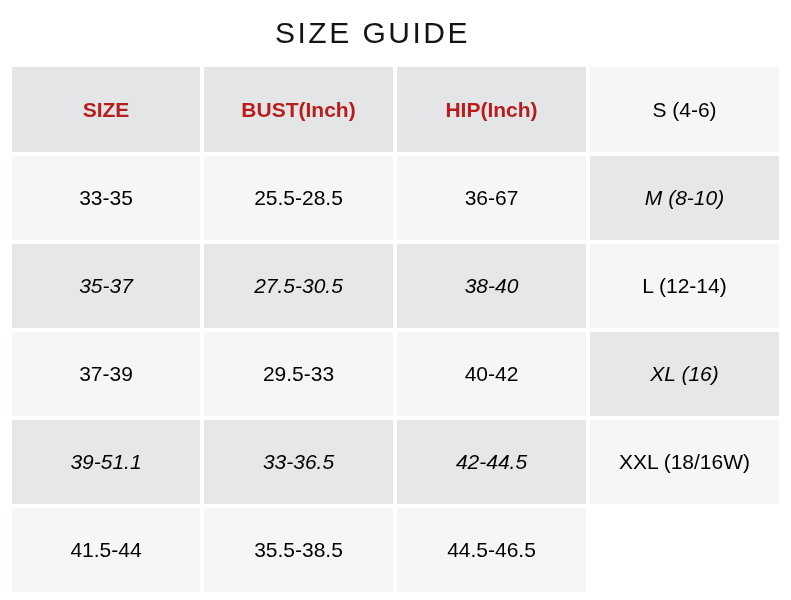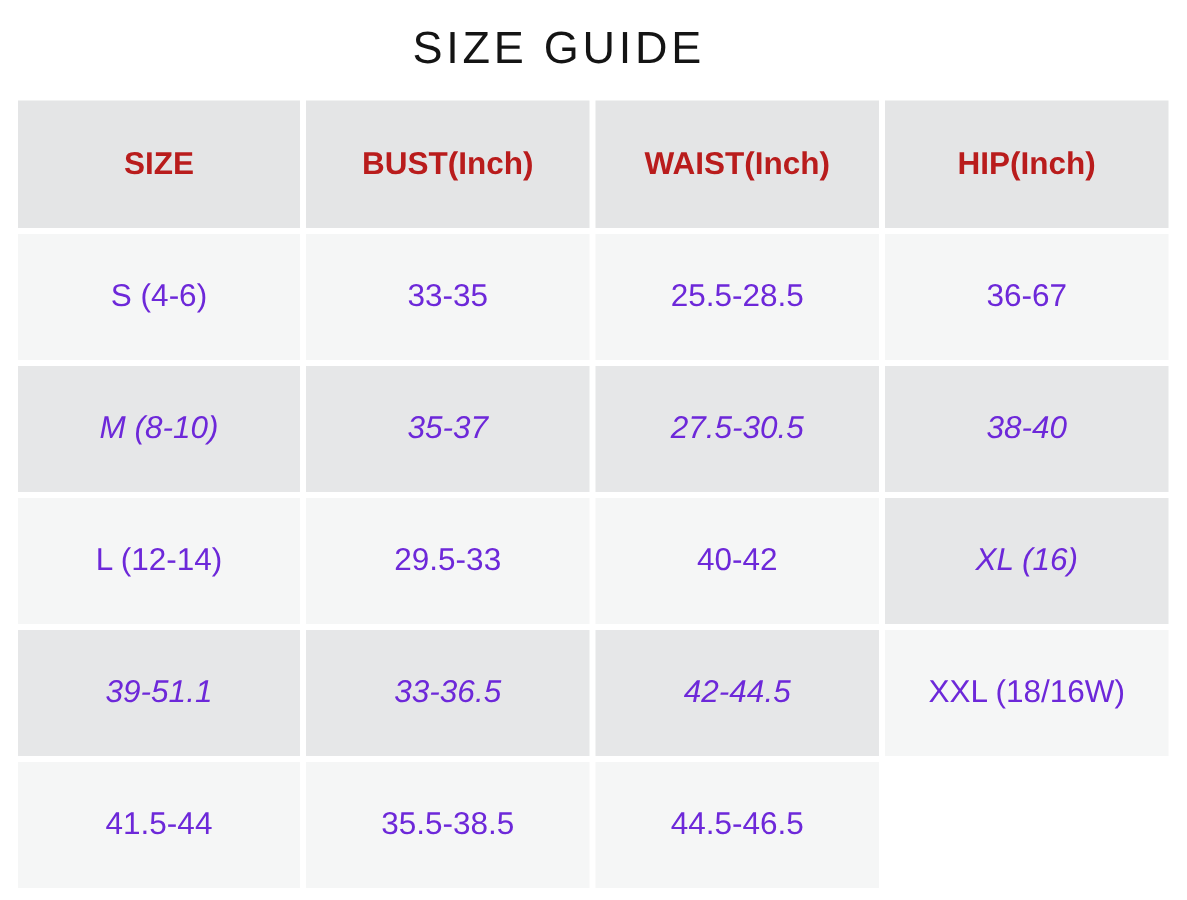--- a/index.html
+++ b/index.html
@@ -35,21 +35,21 @@
     grid-template-columns: 188px 189px 189px 189px;
     grid-template-rows: 85px 84px 84px 84px 84px 84px;
     gap: 4px;
     background: #ffffff;
   }
   .cell {
     display: flex;
     align-items: center;
     justify-content: center;
     font-size: 21px;
-    color: #6d28d9;
+    color: #000000;
     white-space: nowrap;
   }
   .th {
     background: #e4e5e6;
     font-weight: bold;
     color: #b91c1c;
   }
   .row-light {
     background: #f5f6f6;
   }
@@ -60,34 +60,34 @@
 </style>
 </head>
 <body>
 
 <h1 class="page-title">SIZE GUIDE</h1>
 
 <div class="size-table">
 
   <div class="cell th">SIZE</div>
   <div class="cell th">BUST(Inch)</div>
-  <div class="cell th">WAIST(Inch)</div>
   <div class="cell th">HIP(Inch)</div>
 
   <div class="cell row-light">S (4-6)</div>
   <div class="cell row-light">33-35</div>
   <div class="cell row-light">25.5-28.5</div>
   <div class="cell row-light">36-67</div>
 
   <div class="cell row-dark">M (8-10)</div>
   <div class="cell row-dark">35-37</div>
   <div class="cell row-dark">27.5-30.5</div>
   <div class="cell row-dark">38-40</div>
 
   <div class="cell row-light">L (12-14)</div>
+  <div class="cell row-light">37-39</div>
   <div class="cell row-light">29.5-33</div>
   <div class="cell row-light">40-42</div>
 
   <div class="cell row-dark">XL (16)</div>
   <div class="cell row-dark">39-51.1</div>
   <div class="cell row-dark">33-36.5</div>
   <div class="cell row-dark">42-44.5</div>
 
   <div class="cell row-light">XXL (18/16W)</div>
   <div class="cell row-light">41.5-44</div>

